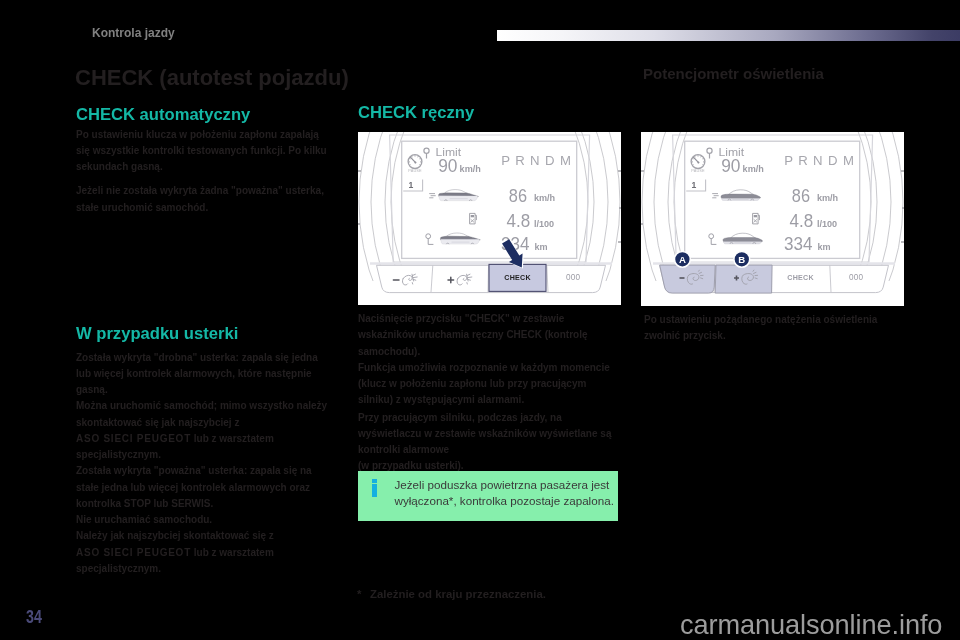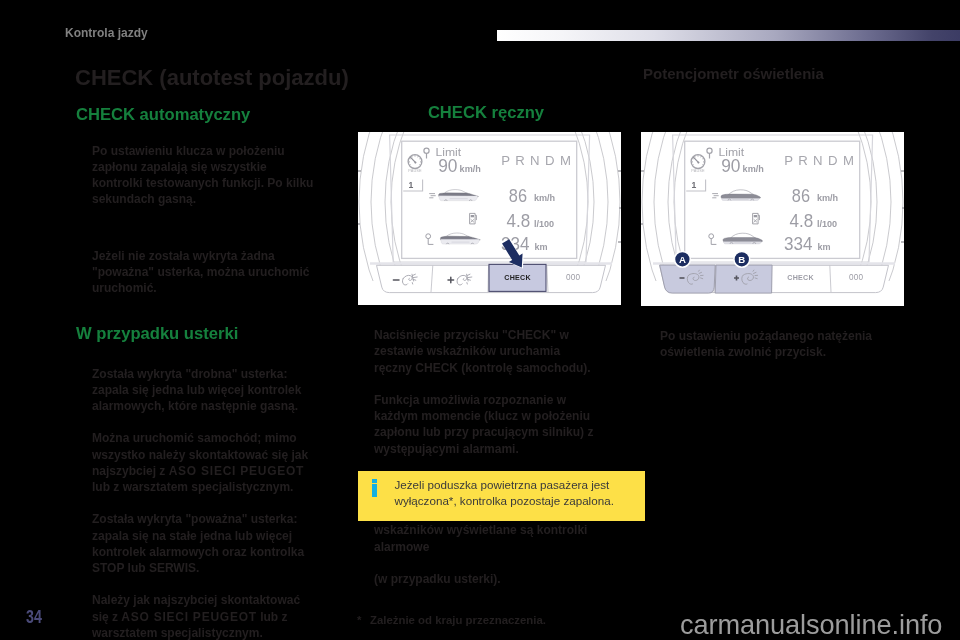--- a/index.html
+++ b/index.html
@@ -1,77 +1,78 @@
 <!DOCTYPE html>
 <html><head>
 <meta charset="utf-8">
 <style>
   html,body{margin:0;padding:0;}
   body{width:960px;height:640px;background:#000;font-family:"Liberation Sans",sans-serif;overflow:hidden;position:relative;}
   .page{position:absolute;left:0;top:0;width:960px;height:640px;background:#000;}
   .abs{position:absolute;}
 
-  #section-label{left:65px;top:26px;font-size:12px;font-weight:bold;color:#808080;}
+  #section-label{left:92px;top:26px;font-size:12px;font-weight:bold;color:#808080;}
   #header-rule{left:496.7px;top:29.8px;width:463.3px;height:11.2px;
     background:linear-gradient(to right,#ffffff 0%,#f5f5f8 14%,#dedee8 34%,#a8a8bf 60%,#6c6c8f 80%,#434369 94%,#3c3c64 100%);}
 
   #main-title{left:75px;top:64.5px;font-size:22px;font-weight:bold;color:#231f20;white-space:nowrap;}
   #right-title{left:643px;top:64.5px;font-size:15px;font-weight:bold;color:#231f20;white-space:nowrap;}
 
-  .h2{font-size:16.6px;font-weight:bold;color:#15803d;margin:0;padding:0 0 2.5px 0;line-height:18px;}
+  .h2{font-size:16.6px;font-weight:bold;color:#14b8a6;margin:0;padding:0 0 2.5px 0;line-height:18px;}
   #col1b .h2{padding-bottom:6.5px;}
-  .body{font-size:12px;font-weight:bold;color:#231f20;line-height:16.25px;margin:16px;}
+  .body{font-size:10px;font-weight:bold;color:#231f20;line-height:16.25px;margin:0;}
   .sp{height:8px;}
   .sp-sm{height:1px;}
   .aso{letter-spacing:0.75px;white-space:nowrap;text-align:center;}
 
   #col1{left:76px;top:106px;width:257px;}
   #col1b{left:76px;top:325px;width:257px;}
   #col2b{left:358px;top:311px;width:258px;}
   #col3b{left:644px;top:312px;width:250px;}
-  #col2{left:358px;top:104px;width:256px;text-align:center;}
+  #col2{left:358px;top:104px;width:256px;}
 
   #fig1{left:358px;top:132px;width:263px;height:173px;overflow:hidden;}
   #fig2{left:641px;top:132px;width:263px;height:174px;overflow:hidden;}
   .clusvg{display:block;width:263px;height:174px;}
 
-  #info-box{left:358px;top:471px;width:260px;height:50px;background:#fde047;padding-left:27px;}
+  #info-box{left:358px;top:471px;width:260px;height:50px;background:#86efac;}
   #info-i{position:absolute;left:14px;top:7.7px;width:5px;height:18.4px;}
   #info-i .dot{position:absolute;left:0;top:0;width:5px;height:4.5px;background:#14b0e0;}
   #info-i .stem{position:absolute;left:0;top:5.6px;width:5px;height:12.8px;background:#14b0e0;}
   #info-text{position:absolute;left:36.5px;top:6px;width:224px;font-size:11.65px;color:#3a3a3a;line-height:16.2px;font-weight:normal;}
 
-  #footnote{left:357px;top:587.5px;font-size:11.4px;font-weight:bold;color:#231f20;white-space:nowrap;margin-top:26px;}
+  #footnote{left:357px;top:587.5px;font-size:11.4px;font-weight:bold;color:#231f20;white-space:nowrap;}
   .fnmark{display:inline-block;width:13px;}
   #page-num{left:26px;top:607.5px;font-size:18px;font-weight:bold;color:#4b4b7a;transform:scaleX(0.79);transform-origin:left top;line-height:18px;}
   #watermark{left:680px;top:609px;font-size:27.2px;color:#9c9c9c;letter-spacing:-0.1px;}
 </style>
 </head>
 <body>
 
 <div class="page">
 
   <div class="abs" id="section-label">Kontrola jazdy</div>
   <div class="abs" id="header-rule"></div>
 
   <div class="abs" id="main-title">CHECK (autotest pojazdu)</div>
   <div class="abs" id="right-title">Potencjometr oświetlenia</div>
 
   <div class="abs" id="col1">
     <div class="h2">CHECK automatyczny</div>
     <p class="body">Po ustawieniu klucza w położeniu zapłonu zapalają się wszystkie kontrolki testowanych funkcji. Po kilku sekundach gasną.</p>
     <div class="sp"></div>
-    <p class="body">Jeżeli nie została wykryta żadna "poważna" usterka, można uruchomić uruchomić.</p>
+    <p class="body">Jeżeli nie została wykryta żadna "poważna" usterka, stałe uruchomić samochód.</p>
   </div>
 
   <div class="abs" id="col1b">
     <div class="h2">W przypadku usterki</div>
     <p class="body">Została wykryta "drobna" usterka: zapala się jedna lub więcej kontrolek alarmowych, które następnie gasną.</p>
     <p class="body"><span>Można uruchomić samochód; mimo wszystko należy skontaktować się jak najszybciej z </span><span class="aso">ASO SIECI PEUGEOT</span><span> lub z warsztatem specjalistycznym.</span></p>
     <p class="body">Została wykryta "poważna" usterka: zapala się na stałe jedna lub więcej kontrolek alarmowych oraz kontrolka STOP lub SERWIS.</p>
+    <p class="body">Nie uruchamiać samochodu.</p>
     <p class="body"><span>Należy jak najszybciej skontaktować się z </span><span class="aso">ASO SIECI PEUGEOT</span><span> lub z warsztatem specjalistycznym.</span></p>
   </div>
 
   <div class="abs" id="col2">
     <div class="h2">CHECK ręczny</div>
   </div>
   <div class="abs" id="col2b">
     <p class="body">Naciśnięcie przycisku "CHECK" w zestawie wskaźników uruchamia ręczny CHECK (kontrolę samochodu).</p>
     <p class="body">Funkcja umożliwia rozpoznanie w każdym momencie (klucz w położeniu zapłonu lub przy pracującym silniku) z występującymi alarmami.</p>
     <div class="sp-sm"></div>

